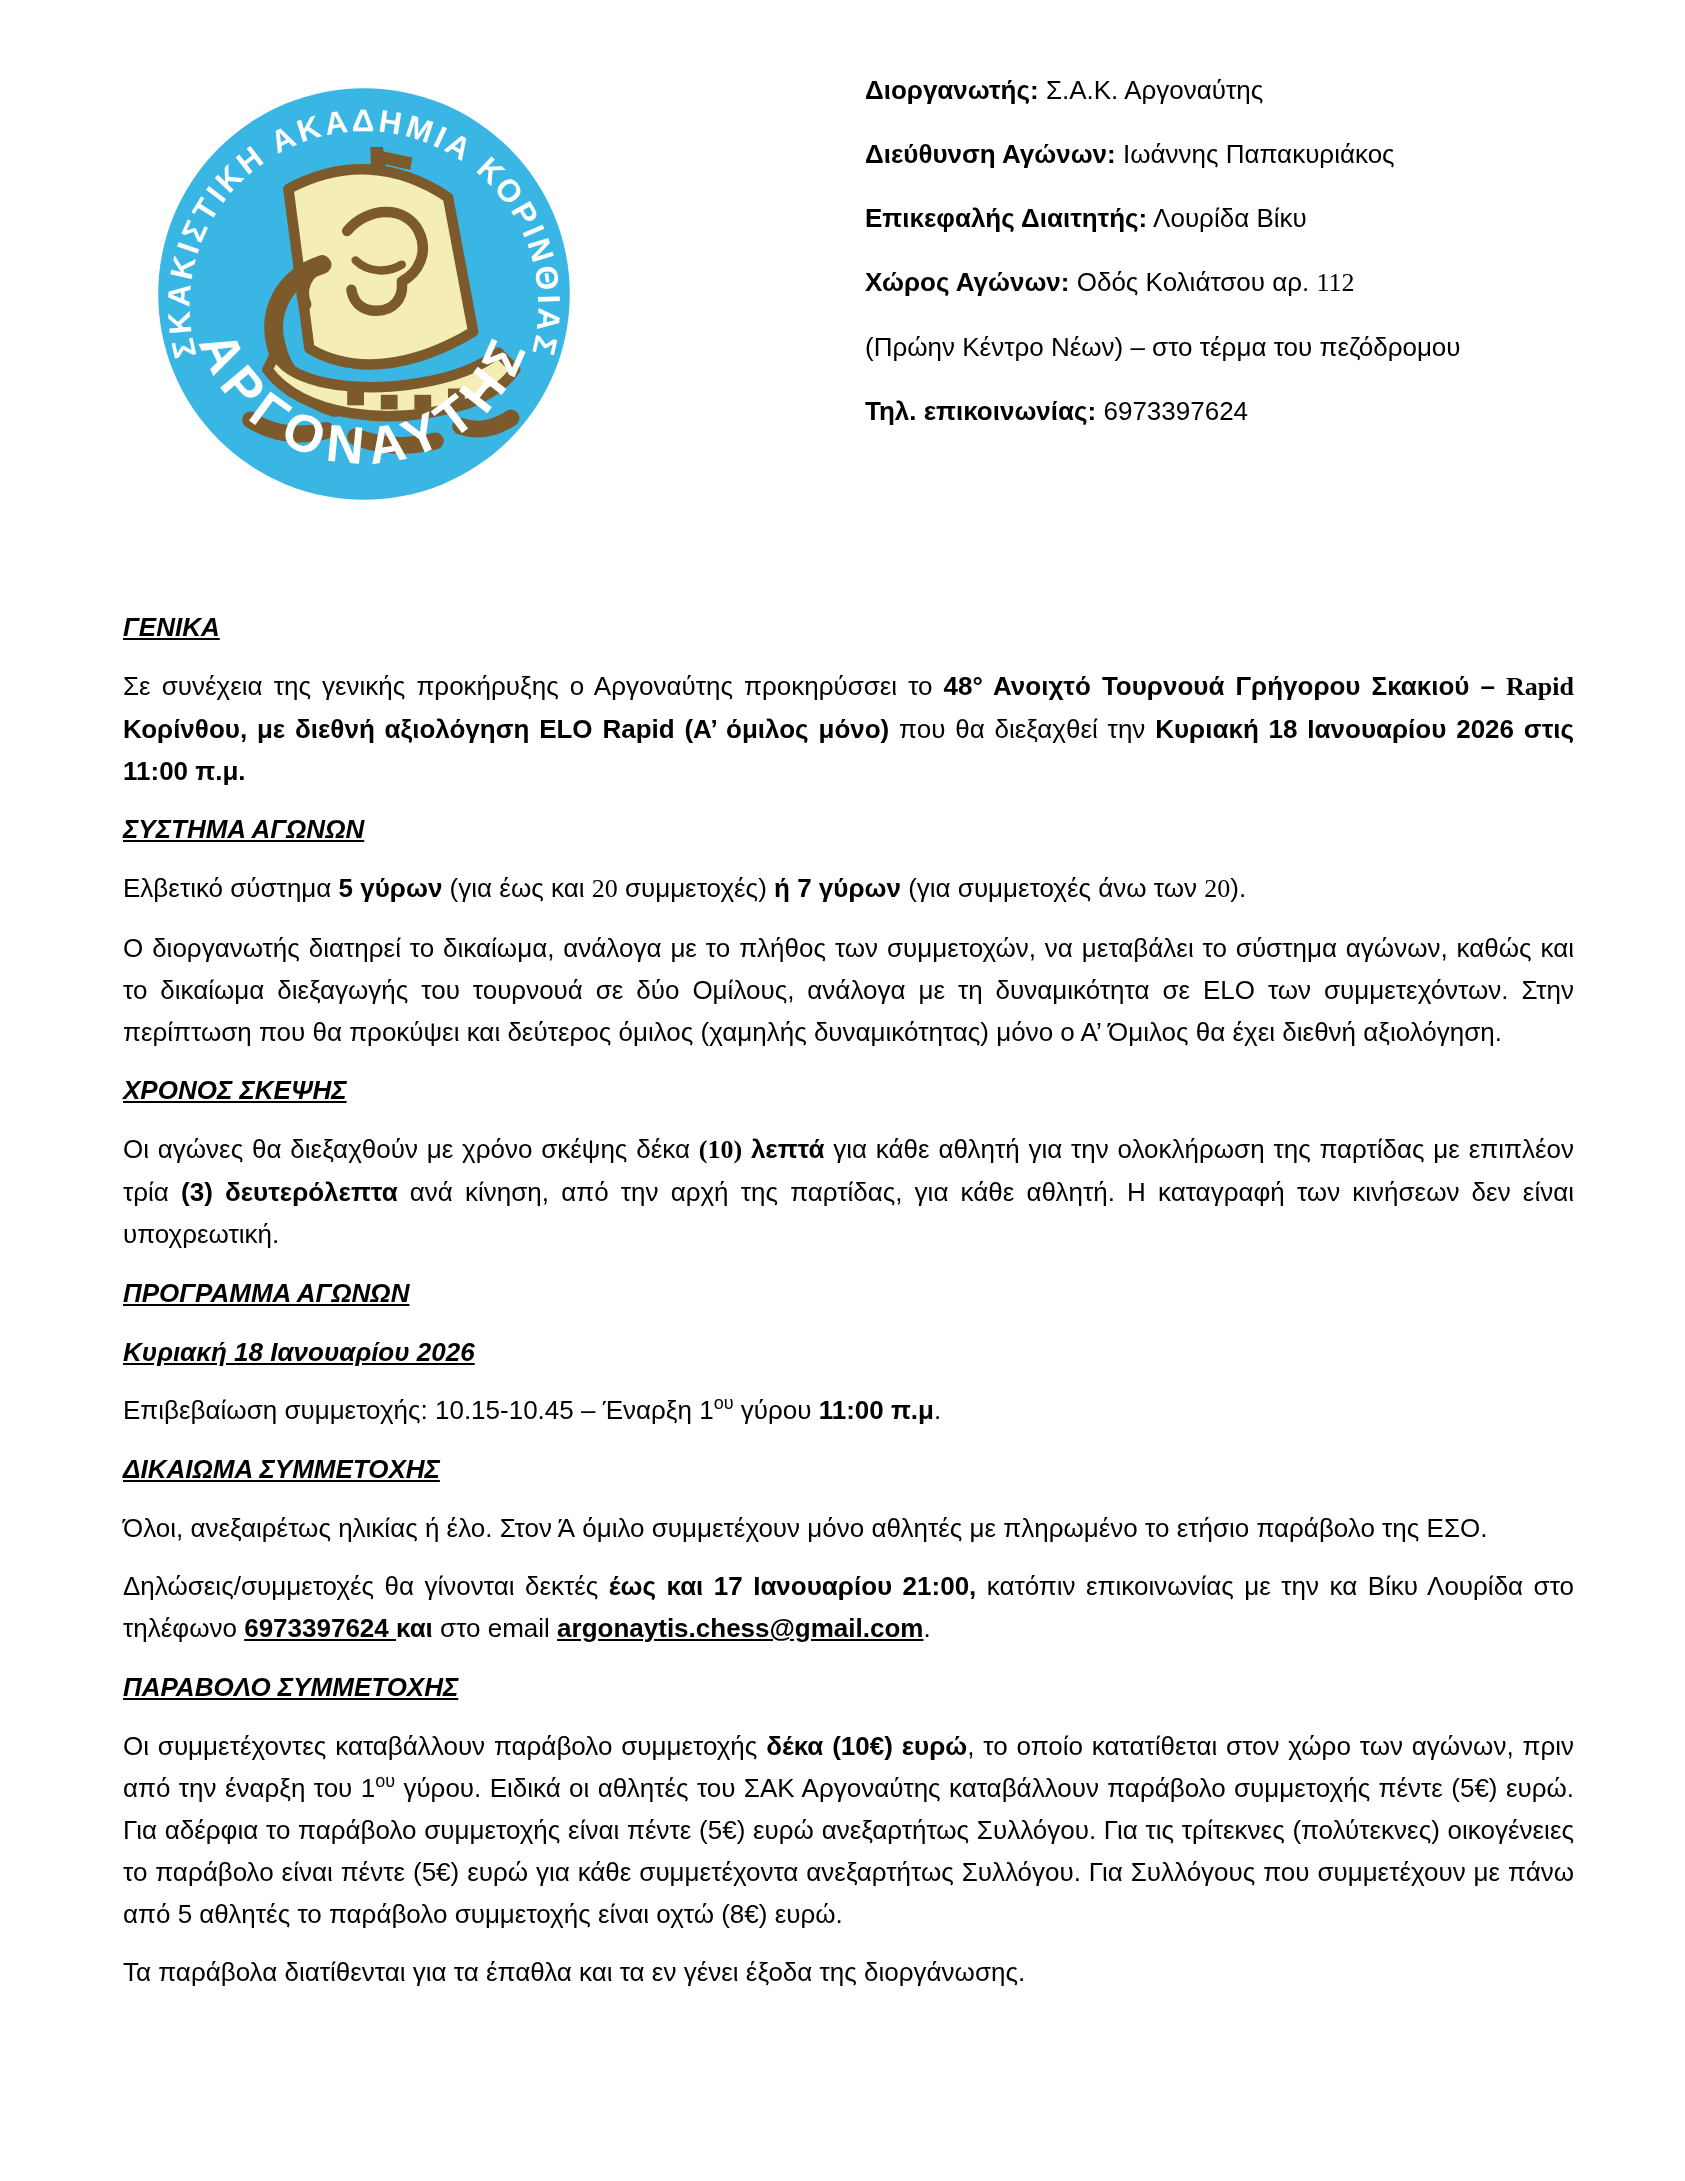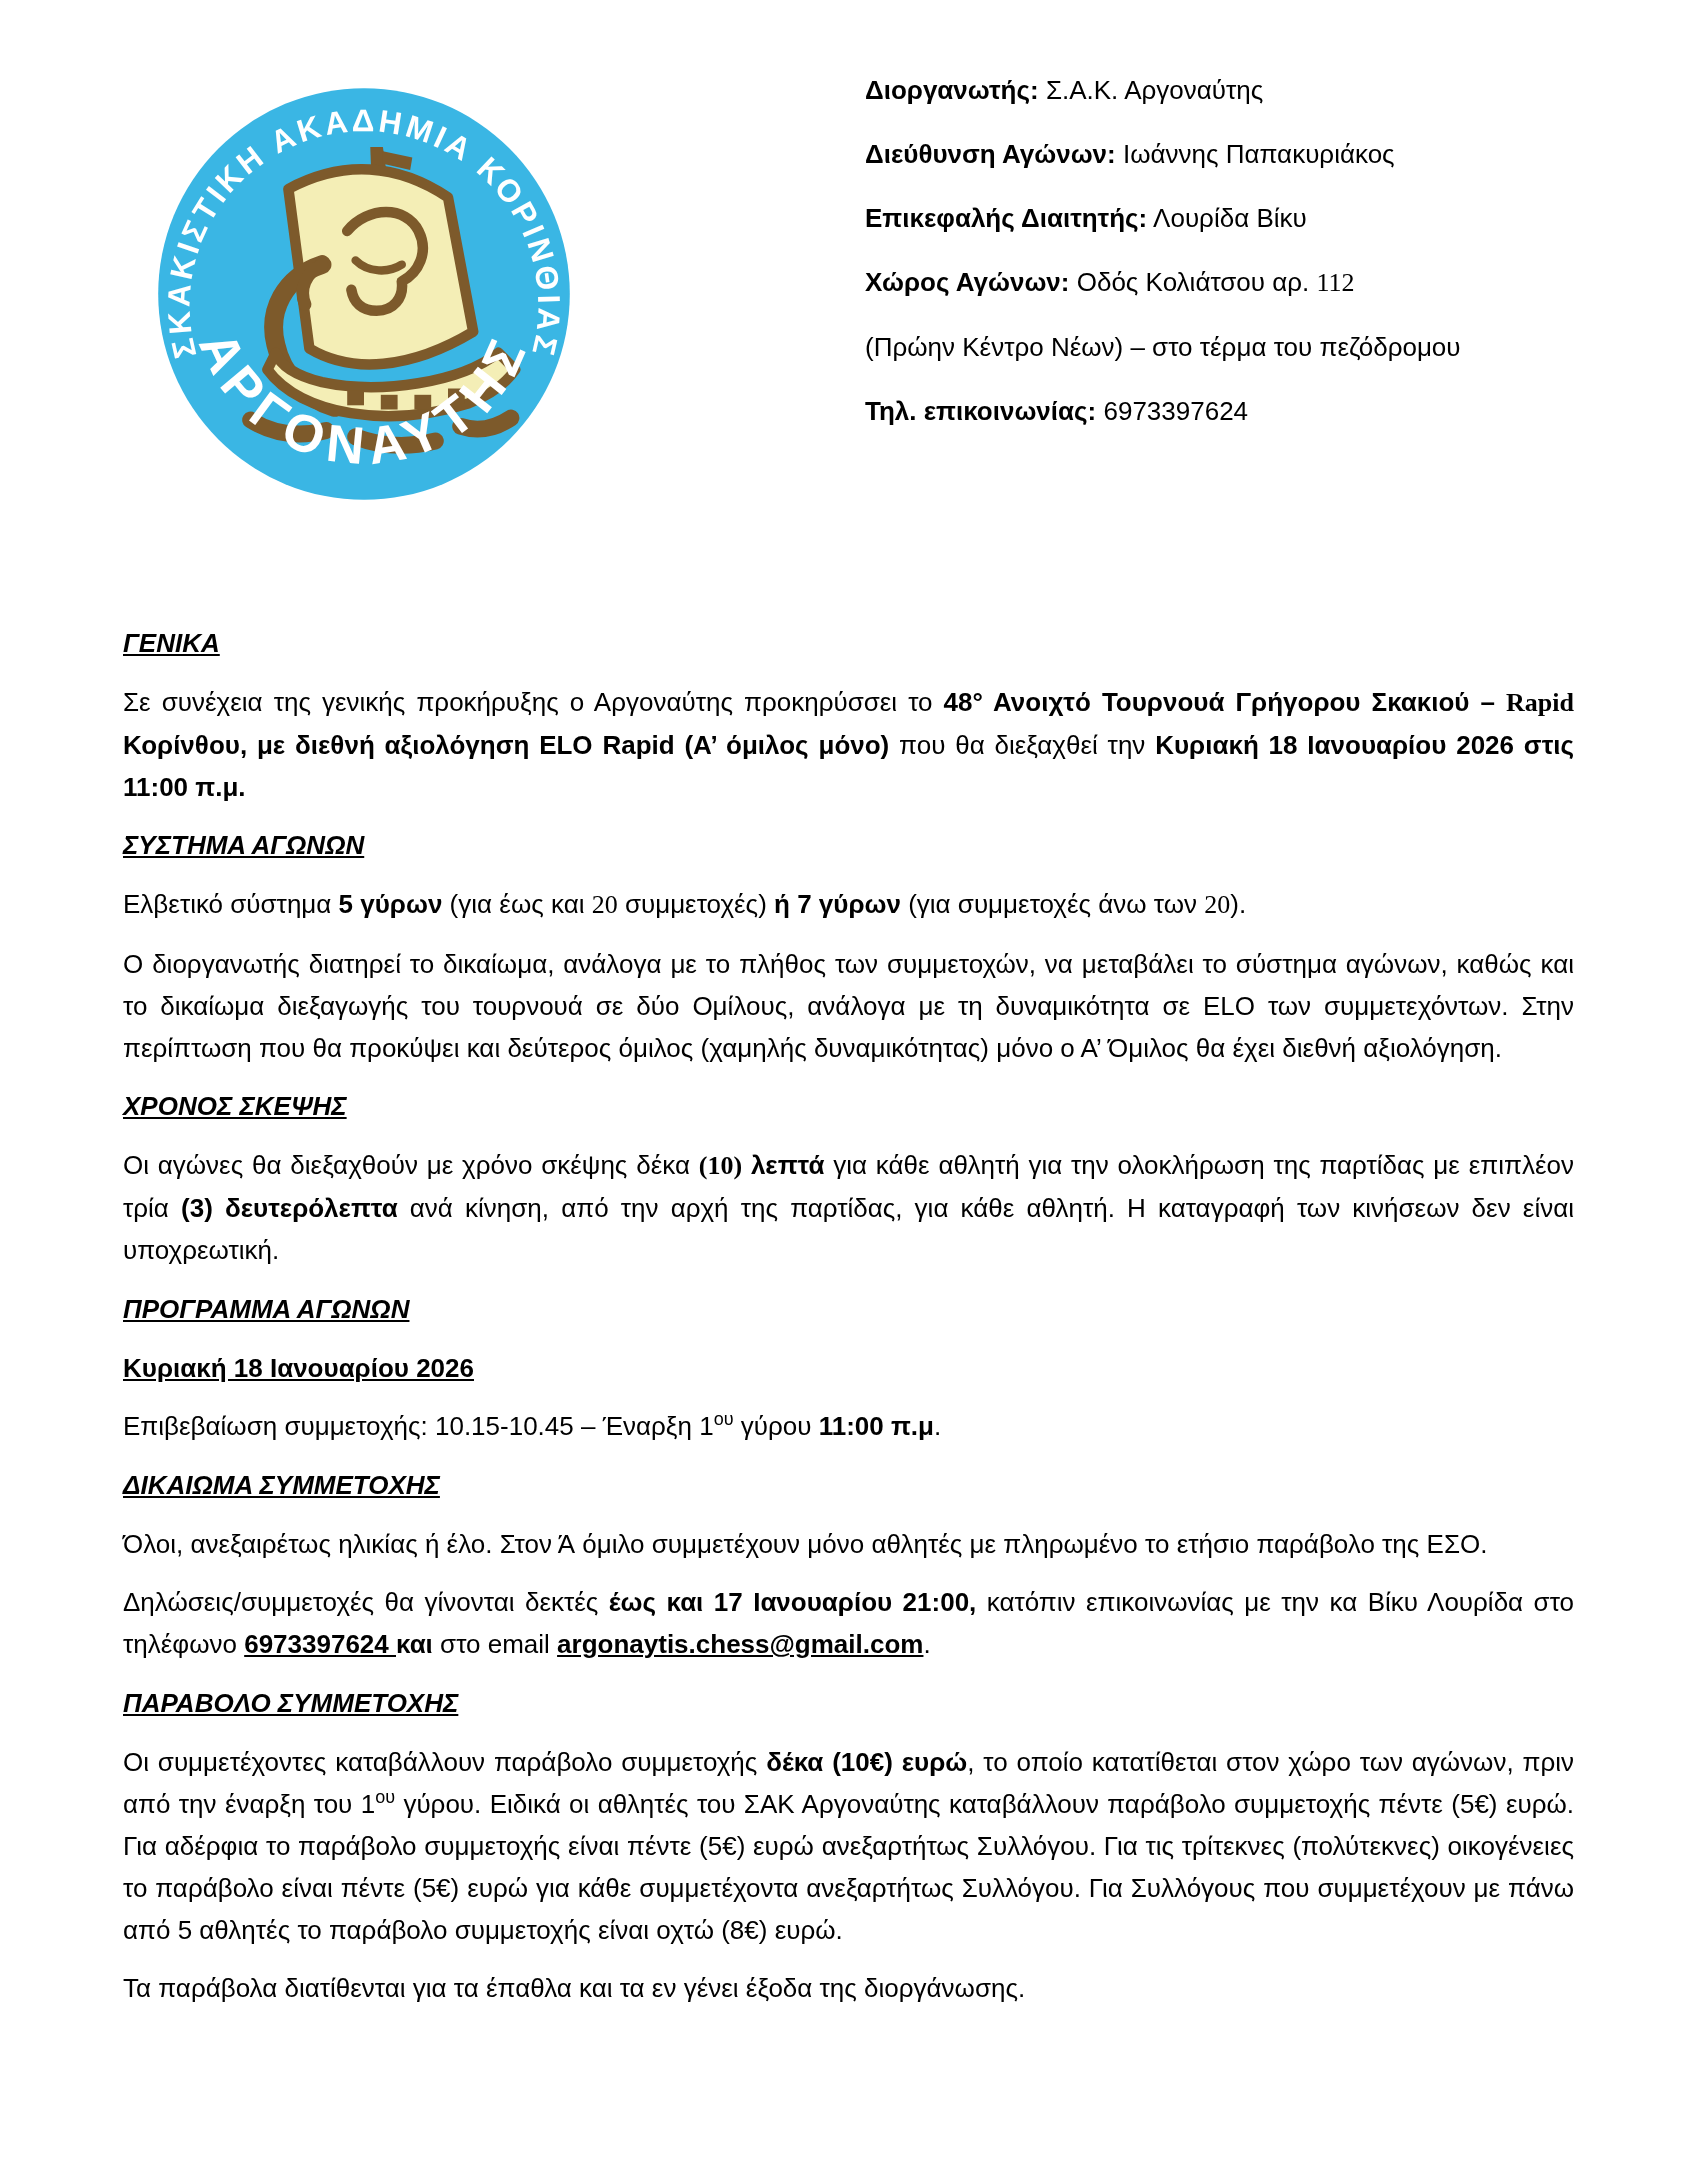--- a/index.html
+++ b/index.html
@@ -12,26 +12,26 @@
   .logo-arc-top{font-family:"Liberation Sans",sans-serif;font-weight:bold;
                 font-size:15px;letter-spacing:1.6px;fill:#ffffff;}
   .logo-arc-bot{font-family:"Liberation Sans",sans-serif;font-weight:bold;
                 font-size:25px;letter-spacing:4px;fill:#ffffff;}
   .contact{position:absolute;left:865px;top:58px;font-size:26px;line-height:64px;
            white-space:nowrap;}
   .contact p{margin:0;}
 
   
   .doc{position:absolute;left:123px;top:606px;width:1451px;
-       font-size:26px;line-height:42px;margin-top:16px;}
+       font-size:26px;line-height:42px;}
   .doc h2{font-size:26px;line-height:42px;margin:0 0 16.7px 0;
           font-weight:bold;font-style:italic;text-decoration:underline;}
   .doc p{margin:0 0 16.7px 0;}
   .just{text-align:justify;}
-  .subhead{font-weight:bold;text-decoration:underline;}
+  .subhead{font-weight:bold;text-decoration:underline;font-style:italic;}
 
   
   .b{font-weight:700;}
   .u{text-decoration:underline;}
   .sup{vertical-align:super;font-size:18px;line-height:0;}
   .sf{font-family:"Liberation Serif",serif;}
 </style>
 </head>
 <body>
 

